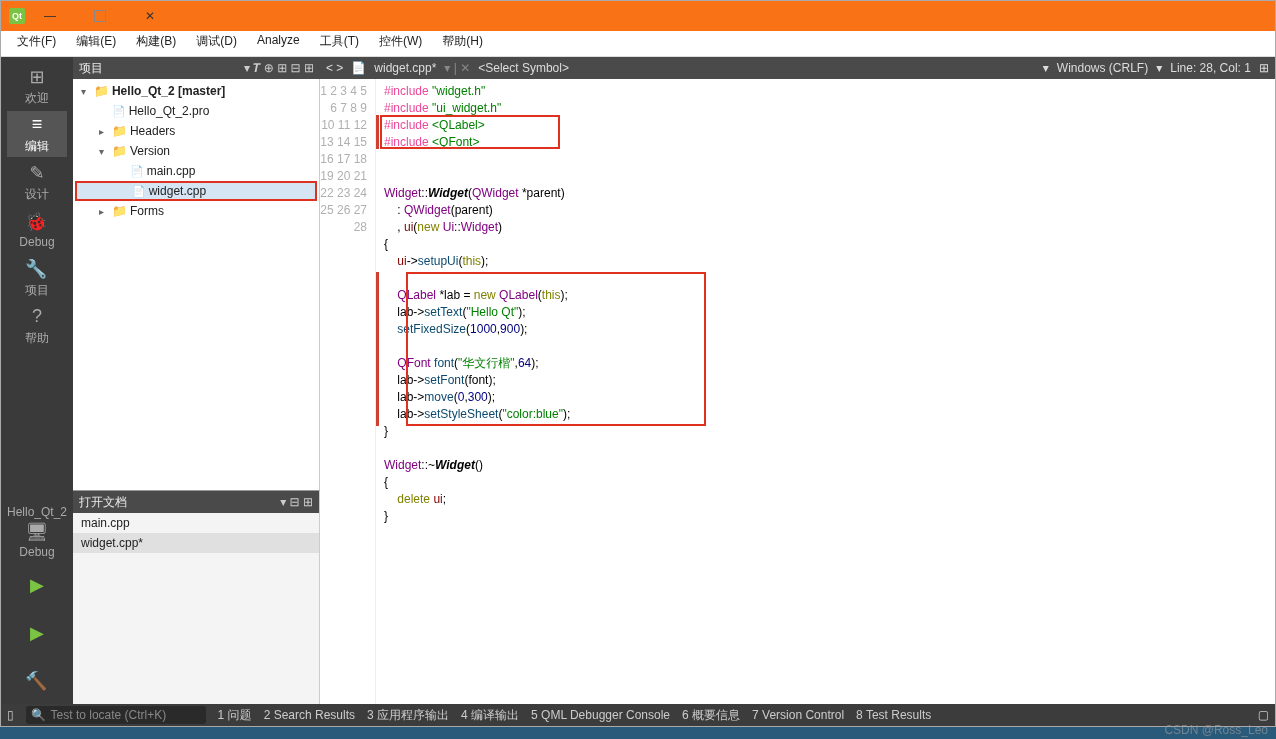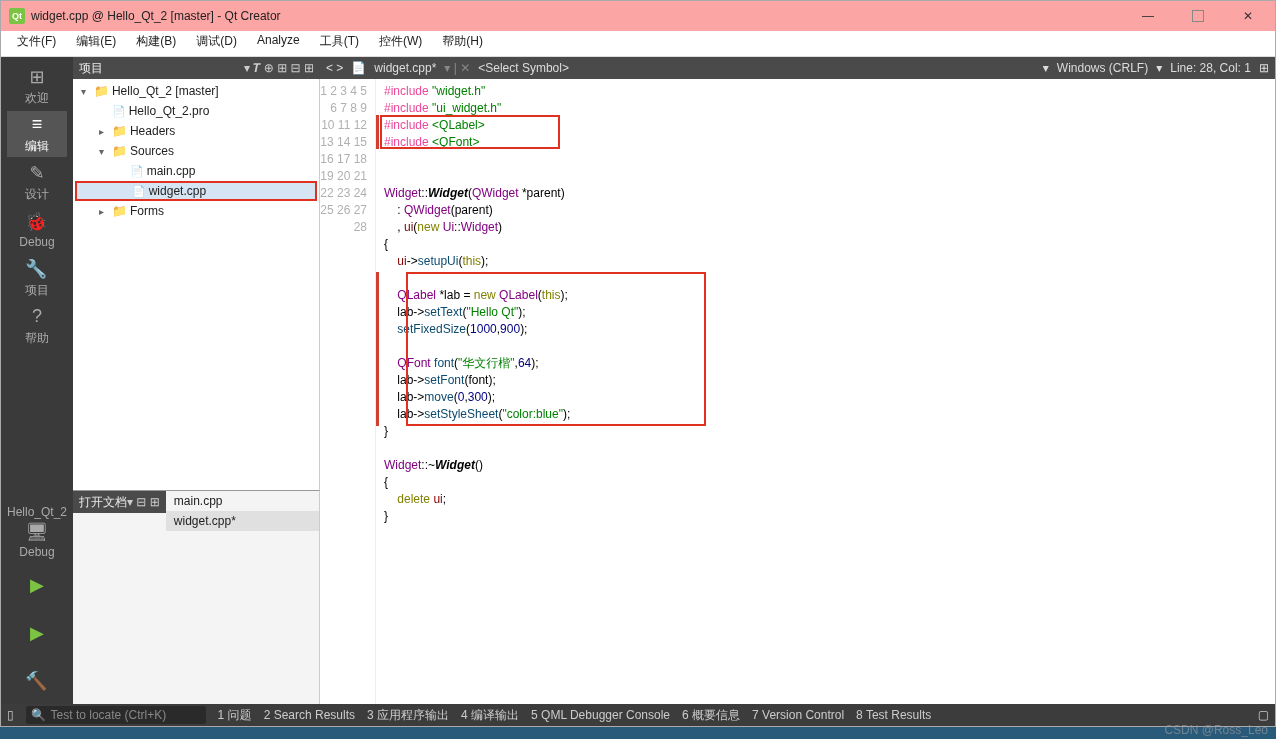--- a/index.html
+++ b/index.html
@@ -1,18 +1,18 @@
 <!DOCTYPE html>
 <html><head>
 <meta charset="utf-8">
 <style>
 *{margin:0;padding:0;box-sizing:border-box;font-family:"Segoe UI",Tahoma,sans-serif;font-size:12px}
 body{width:1276px;height:739px;background:#2a5a7a;overflow:hidden;position:relative}
 .window{width:1276px;height:727px;background:#fff;display:flex;flex-direction:column;border:1px solid #aaa}
-.titlebar{height:30px;background:#fca5a5;display:flex;align-items:center;padding:0 8px}
+.titlebar{height:30px;background:#f97316;display:flex;align-items:center;padding:0 8px}
 .titlebar .qt-icon{width:16px;height:16px;background:#7bc342;border-radius:2px;margin-right:6px;display:inline-flex;align-items:center;justify-content:center;color:#fff;font-size:9px;font-weight:bold}
 .titlebar .title{flex:1;color:#222}
 .win-btns{display:flex;gap:12px;align-items:center}
 .win-btn{width:38px;height:28px;display:flex;align-items:center;justify-content:center;color:#333}
 .menubar{height:26px;background:#fff;display:flex;padding:0 6px;border-bottom:1px solid #ddd}
 .menubar span{padding:2px 10px;color:#222}
 .content{flex:1;display:flex;min-height:0}
 .leftbar{width:72px;background:#3a3a3a;display:flex;flex-direction:column;align-items:center;padding-top:6px;gap:2px}
 .leftbar .item{width:60px;height:46px;display:flex;flex-direction:column;align-items:center;justify-content:center;color:#aaa;font-size:11px;gap:2px}
 .leftbar .item.active{background:#555;color:#fff}
@@ -23,21 +23,21 @@
 .panel-header{height:22px;background:#4a4a4a;color:#e8e8e8;display:flex;align-items:center;padding:0 6px;font-size:12px}
 .panel-header .title{flex:1}
 .panel-header .tools{display:flex;gap:4px;align-items:center;color:#ccc}
 .tree{flex:1;background:#fff;overflow:auto;padding:2px;border-right:1px solid #ccc}
 .tree-node{display:flex;align-items:center;height:20px;padding-left:4px;gap:3px}
 .tree-node.selected{background:#d6e5f3;border:2px solid #e03020}
 .caret{width:10px;display:inline-block;color:#666;font-size:10px}
 .folder{color:#f0a030;font-size:12px}
 .file{color:#888;font-size:11px}
 .tree-node .label{font-size:12px;color:#222}
-.opendocs{height:214px;display:flex;flex-direction:row;border-top:1px solid #999;border-right:1px solid #ccc}
+.opendocs{height:214px;display:flex;flex-direction:column;border-top:1px solid #999;border-right:1px solid #ccc}
 .opendocs .list{flex:1;background:#f4f4f4}
 .opendocs .doc{padding:3px 8px;font-size:12px;color:#222}
 .opendocs .doc.active{background:#e0e0e0}
 .editor{flex:1;display:flex;flex-direction:column;min-width:0}
 .editor-toolbar{height:22px;background:#4a4a4a;color:#ddd;display:flex;align-items:center;padding:0 6px;font-family:Consolas,monospace;font-size:12px;gap:8px}
 .editor-toolbar .sep{color:#888}
 .editor-toolbar .grow{flex:1}
 .code-area{flex:1;display:flex;background:#fff;overflow:hidden;font-family:Consolas,"Courier New",monospace;font-size:13px;position:relative}
 .gutter{width:56px;background:#fff;color:#b0b0b0;text-align:right;padding:4px 8px 0 0;line-height:17px;border-right:1px solid #eee}
 .code{flex:1;padding:4px 0 0 8px;line-height:17px;white-space:pre;position:relative}
@@ -55,21 +55,20 @@
 .statusbar .locator{background:#2a2a2a;color:#888;padding:2px 6px;border-radius:3px;width:180px;display:flex;align-items:center;gap:4px}
 .watermark{position:absolute;right:8px;bottom:2px;color:rgba(160,160,160,.6);font-size:12px}
 .sq{width:12px;height:12px;border:1px solid #888;display:inline-block}
 </style>
 </head>
 <body>
 
 <div class="window">
   <div class="titlebar">
     <span class="qt-icon">Qt</span>
-    <span class="title">widget.cpp @ Hello_Qt_2 [master] - Qt Creator</span>
     <div class="win-btns">
       <div class="win-btn">—</div>
       <div class="win-btn">
           <span class="sq"></span>
         </div>
       <div class="win-btn">✕</div>
     </div>
   </div>
 
   <div class="menubar">
@@ -128,36 +127,36 @@
 
     <div class="projpanel">
       <div class="panel-header">
         <span class="title">项目</span>
         <span class="tools">▾ 𝑻 ⊕ ⊞ ⊟ ⊞</span>
       </div>
       <div class="tree" id="tree">
           <div class="tree-node" style="padding-left: 6px;">
             <span class="caret">▾</span>
             <span class="folder">📁</span>
-            <span class="label" style="font-weight:normal">Hello_Qt_2 [master]</span>
+            <span class="label" style="font-weight:bold">Hello_Qt_2 [master]</span>
           </div>
           <div class="tree-node" style="padding-left: 24px;">
             <span class="caret"></span>
             <span class="file">📄</span>
             <span class="label" style="">Hello_Qt_2.pro</span>
           </div>
           <div class="tree-node" style="padding-left: 24px;">
             <span class="caret">▸</span>
             <span class="folder">📁</span>
             <span class="label" style="">Headers</span>
           </div>
           <div class="tree-node" style="padding-left: 24px;">
             <span class="caret">▾</span>
             <span class="folder">📁</span>
-            <span class="label" style="">Sources</span>
+            <span class="label" style="">Version</span>
           </div>
           <div class="tree-node" style="padding-left: 42px;">
             <span class="caret"></span>
             <span class="file">📄</span>
             <span class="label" style="">main.cpp</span>
           </div>
           <div class="tree-node selected" style="padding-left: 42px;">
             <span class="caret"></span>
             <span class="file">📄</span>
             <span class="label" style="">widget.cpp</span>

